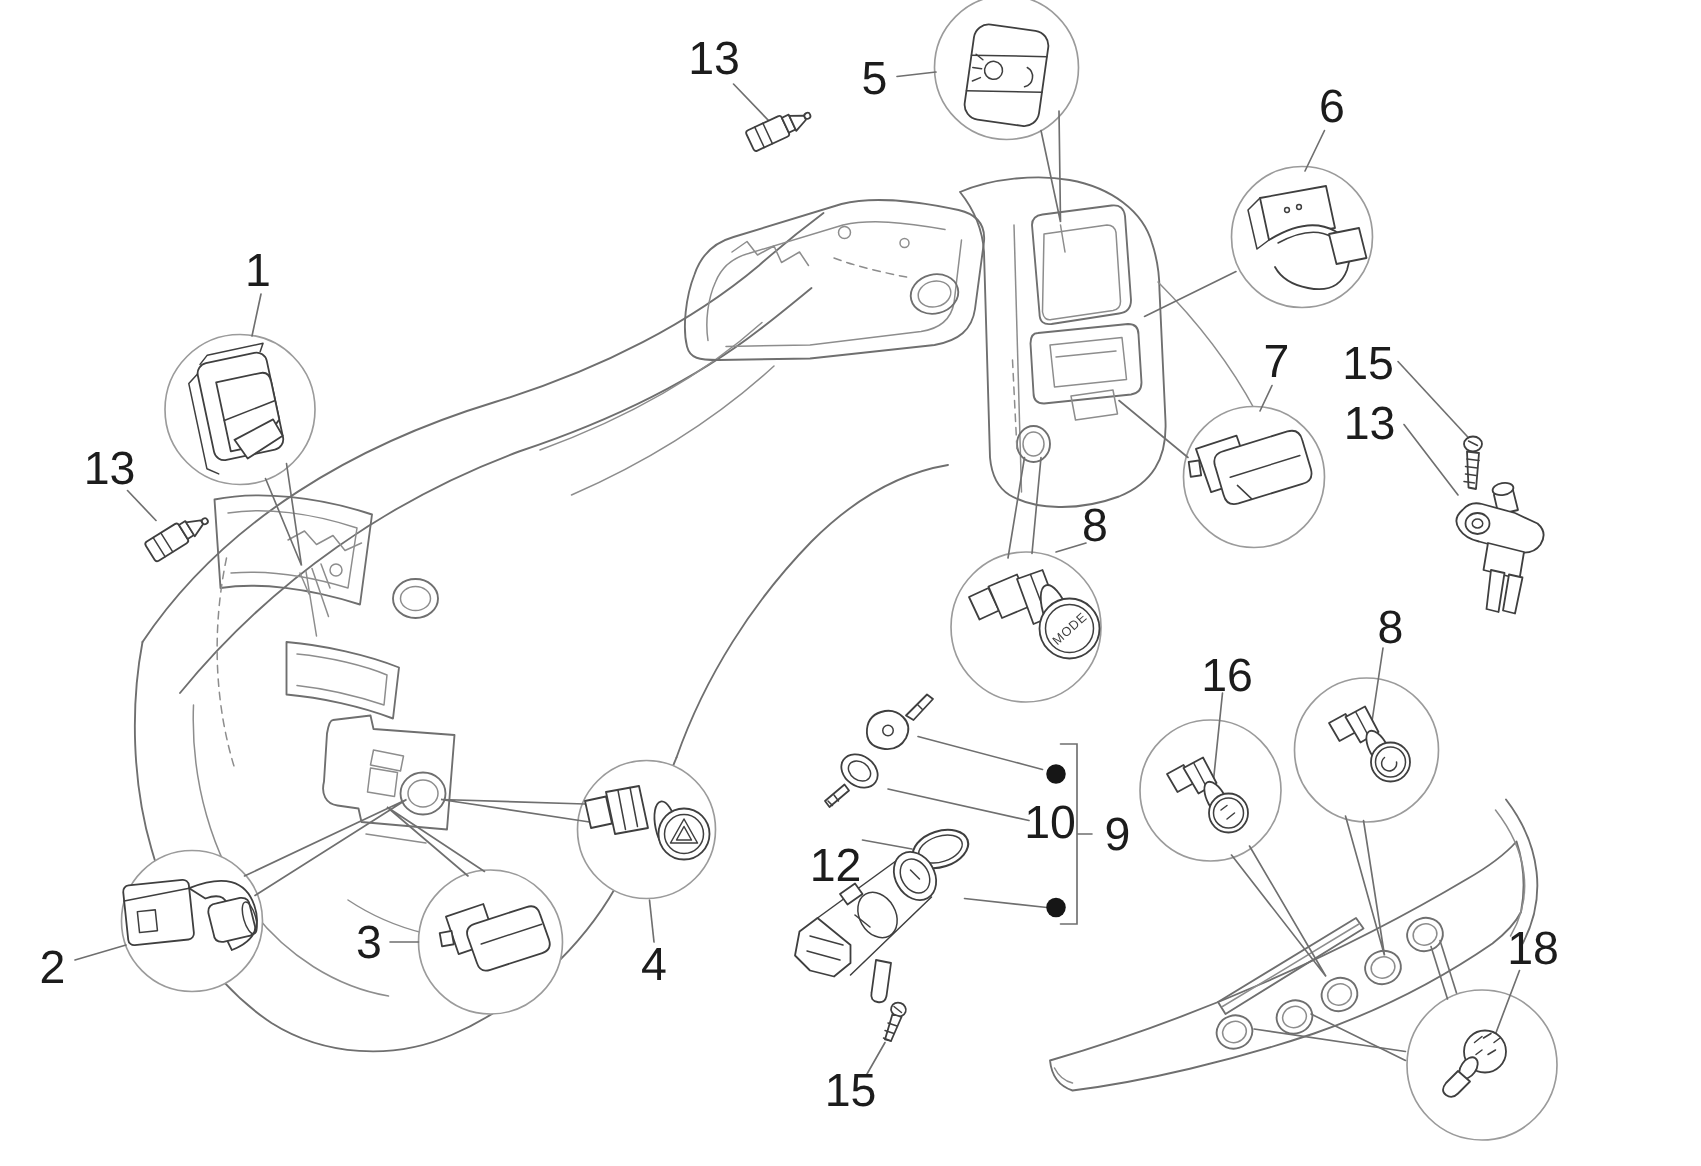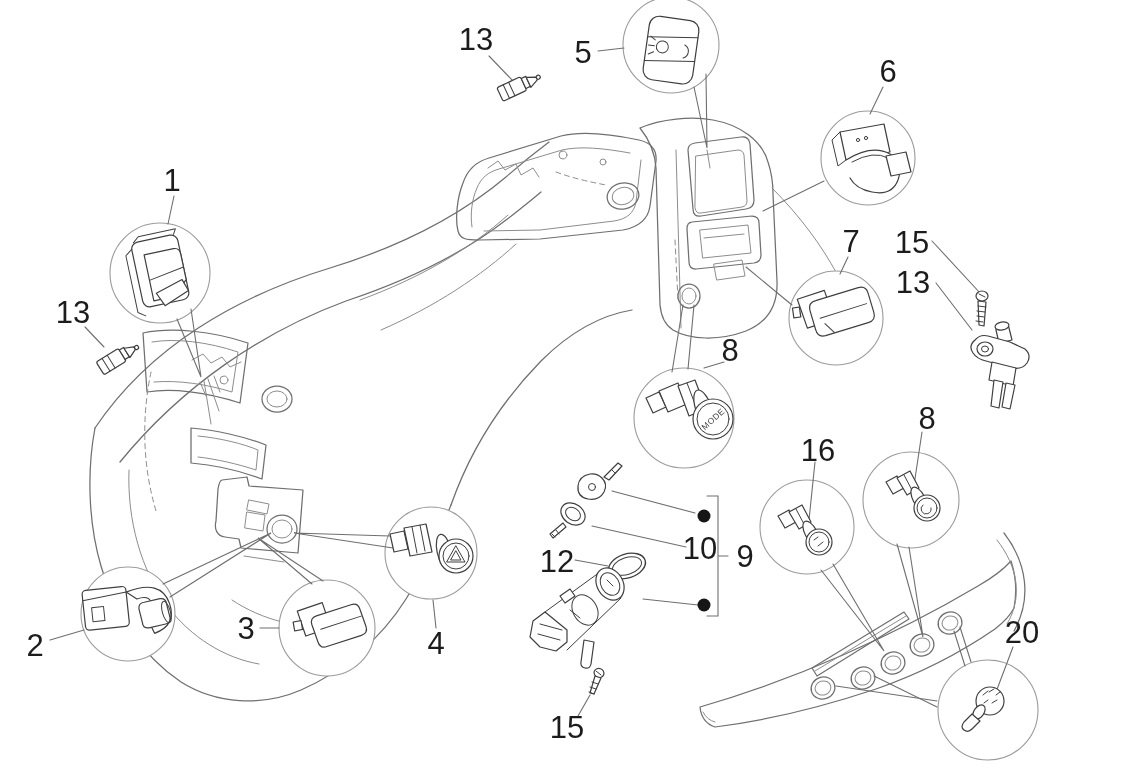--- a/index.html
+++ b/index.html
@@ -344,22 +344,22 @@
   <div class="lbl" style="left:35px;top:645px">2</div>
   <div class="lbl" style="left:246px;top:628px">3</div>
   <div class="lbl" style="left:436px;top:643px">4</div>
   <div class="lbl" style="left:583px;top:52px">5</div>
   <div class="lbl" style="left:888px;top:71px">6</div>
   <div class="lbl" style="left:851px;top:241px">7</div>
   <div class="lbl" style="left:730px;top:350px">8</div>
   <div class="lbl" style="left:745px;top:556px">9</div>
   <div class="lbl" style="left:700px;top:548px">10</div>
   <div class="lbl" style="left:567px;top:727px">15</div>
-  <div class="lbl" style="left:557px;top:561px">12</div>
+  <div class="lbl" style="left:557px;top:577px">12</div>
   <div class="lbl" style="left:476px;top:39px">13</div>
   <div class="lbl" style="left:73px;top:312px">13</div>
   <div class="lbl" style="left:913px;top:282px">13</div>
   <div class="lbl" style="left:912px;top:242px">15</div>
   <div class="lbl" style="left:927px;top:418px">8</div>
   <div class="lbl" style="left:818px;top:450px">16</div>
-  <div class="lbl" style="left:1022px;top:632px">20</div>
+  <div class="lbl" style="left:1022px;top:632px">18</div>
 
 </div>
 
 </body></html>

